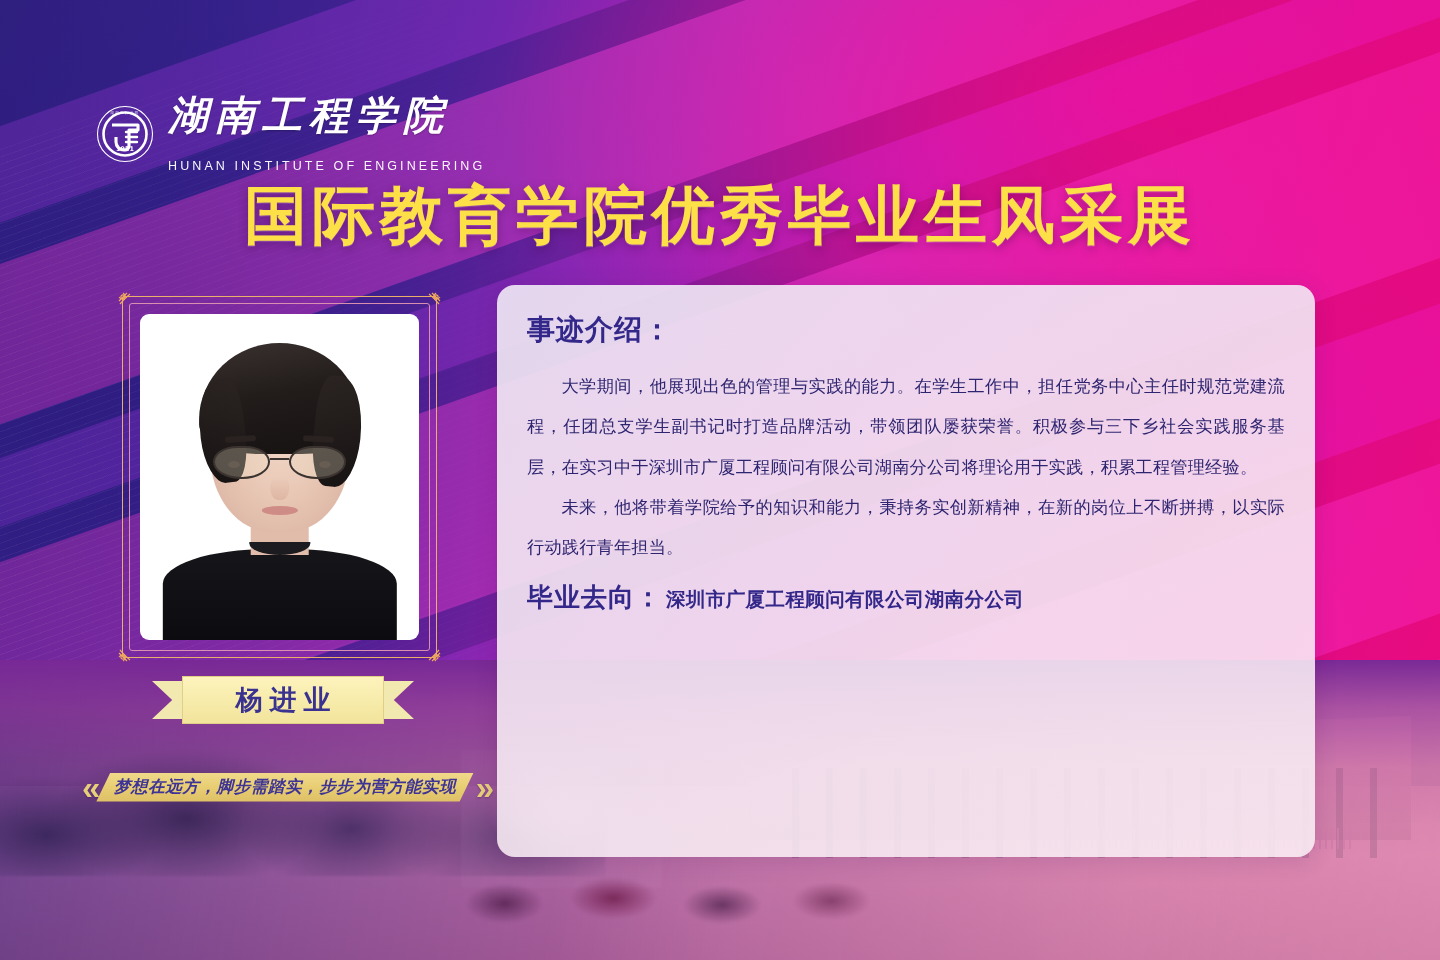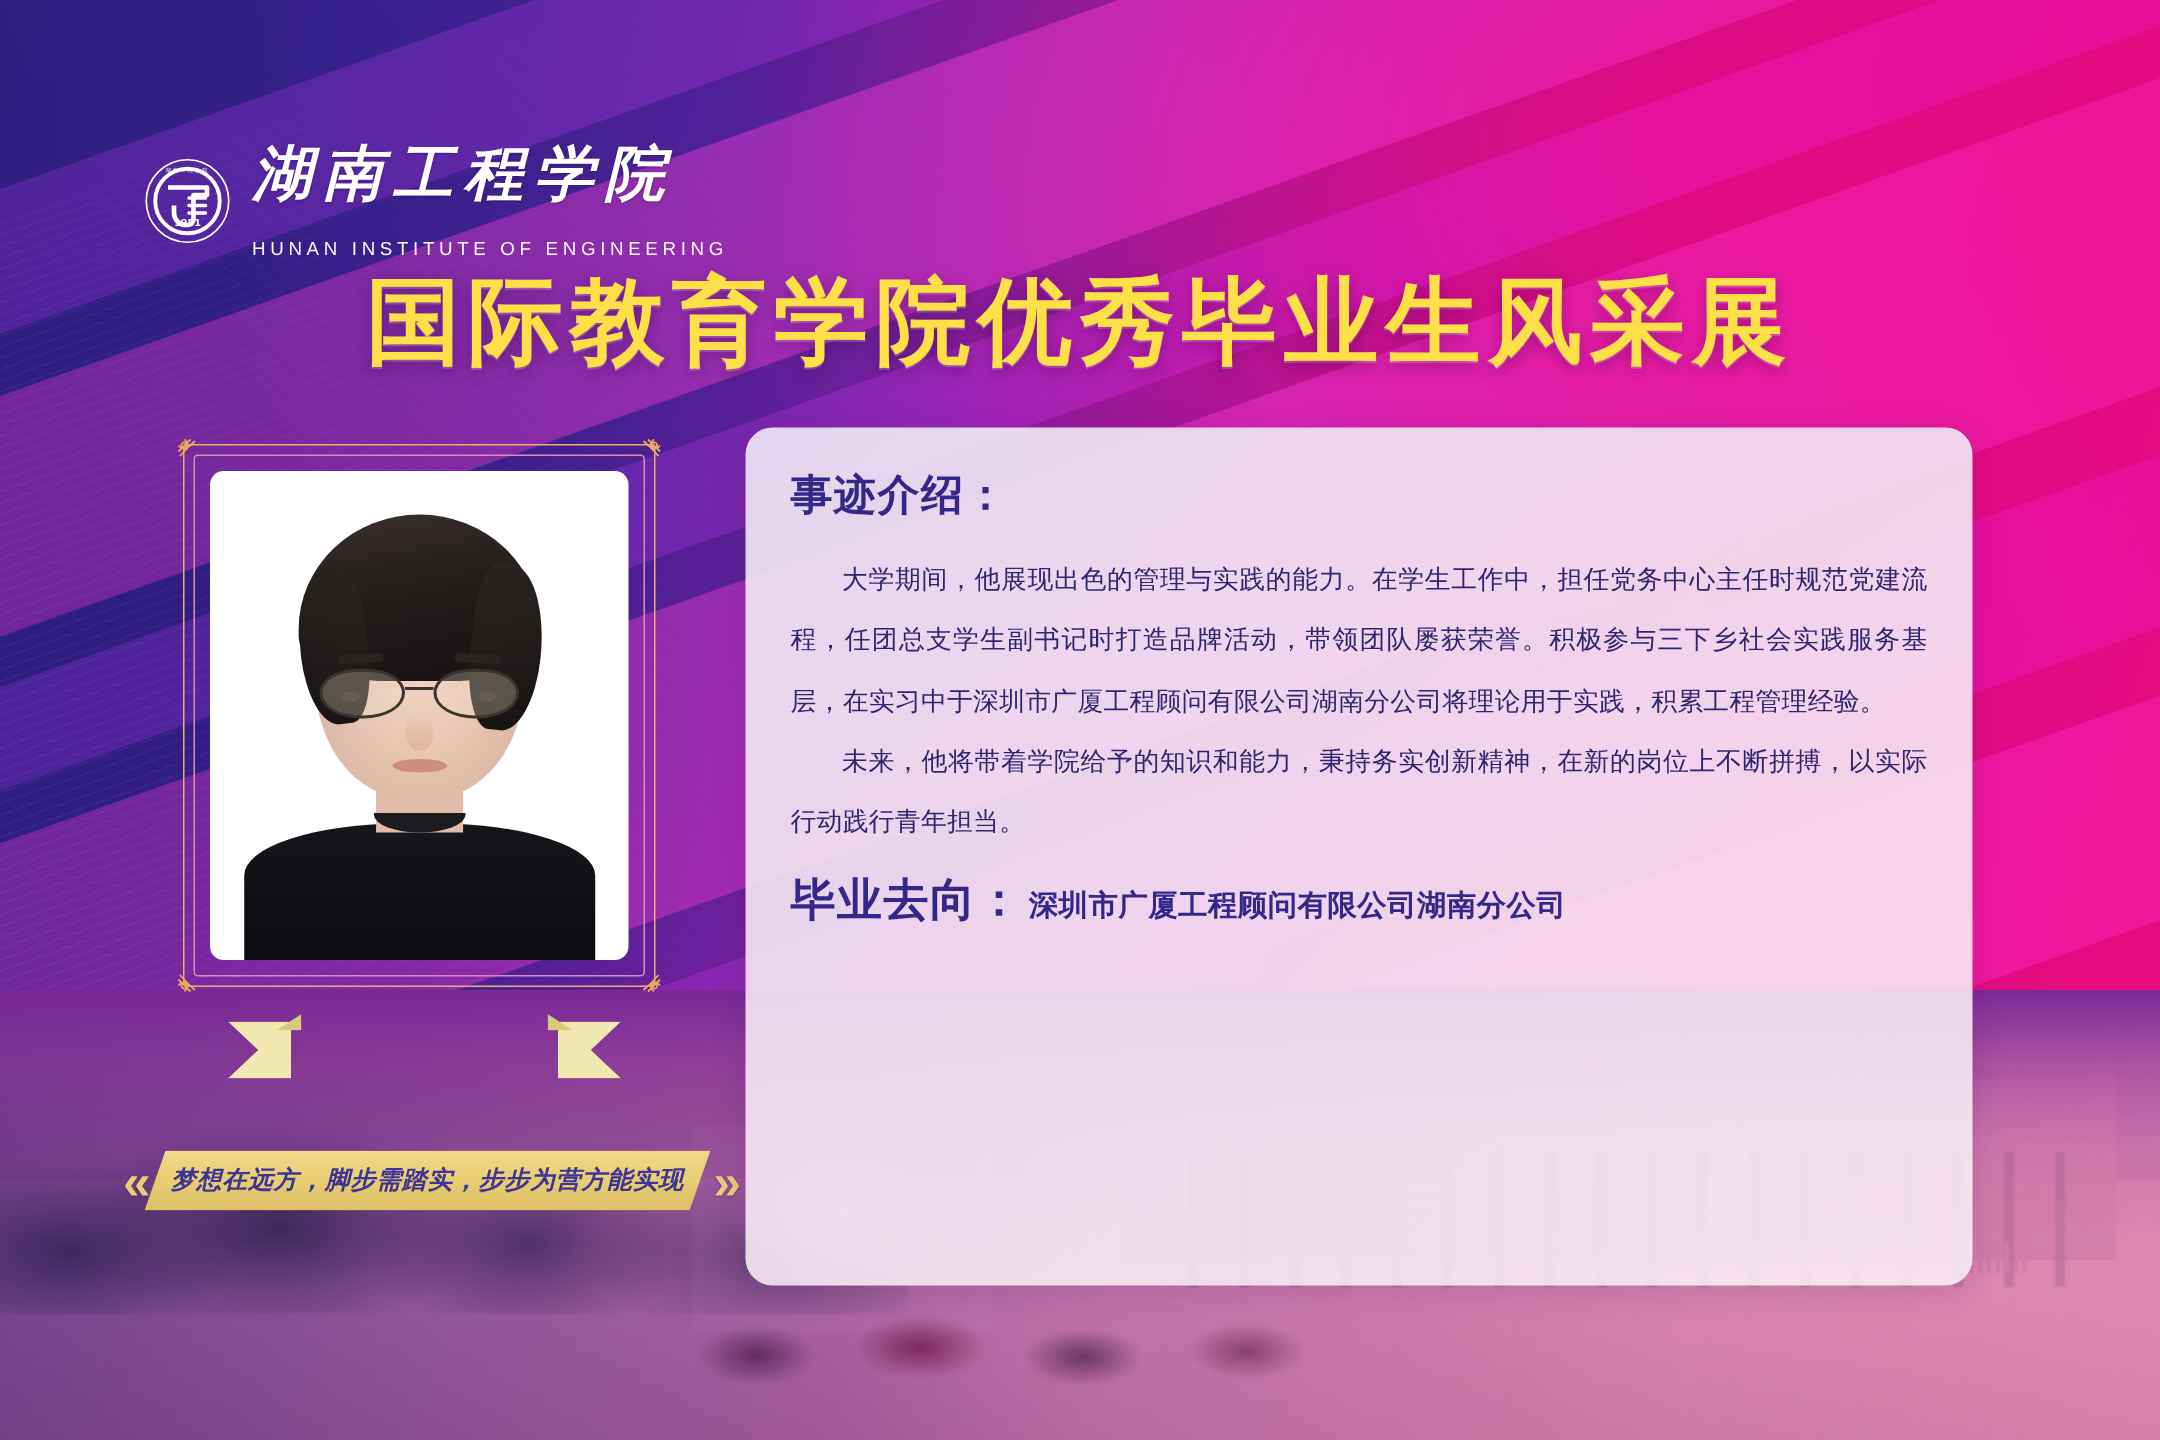--- a/index.html
+++ b/index.html
@@ -240,21 +240,21 @@
     font-size:27px; font-weight:700; color:#3a3290; letter-spacing:7px;
     padding-left:7px; white-space:nowrap;
   }
 
   
   .motto { position:absolute; left:82px; top:765px; width:406px; height:44px; display:flex; align-items:center; }
   .chev { flex:0 0 auto; color:#e6cf7a; font-size:33px; line-height:1; font-weight:700;
           letter-spacing:-6px; text-shadow:0 1px 2px rgba(60,0,70,.35); }
   .chev.l { margin-right:2px; } .chev.r { margin-left:2px; }
   .motto-body {
-    flex:1 1 auto; height:40px; position:relative;
+    flex:1 1 auto; height:29px; position:relative;
     background:linear-gradient(180deg,#f0d98a 0%,#e8cd72 50%,#dec067 100%);
     clip-path:polygon(14px 0, 100% 0, calc(100% - 14px) 100%, 0 100%);
     display:flex; align-items:center; justify-content:center;
   }
   .motto-body span {
     font-family:"Liberation Serif","DejaVu Serif",serif;
     font-size:16.5px; font-weight:700; font-style:italic;
     color:#3e3496; letter-spacing:.6px; white-space:nowrap;
   }
 
@@ -269,21 +269,21 @@
   .panel-h {
     font-size:28px; font-weight:700; color:#33288a;
     letter-spacing:1px; margin-bottom:17px;
   }
   .para {
     font-size:17.2px; color:#2e2570; line-height:2.34;
     text-align:justify; text-indent:2em; letter-spacing:.2px;
     font-family:"Liberation Sans","DejaVu Sans",sans-serif;
   }
   .dest { display:flex; align-items:baseline; gap:4px; margin-top:13px; }
-  .dest-l { font-size:30px; font-weight:700; color:#33288a; letter-spacing:1px; white-space:nowrap; }
+  .dest-l { font-size:26px; font-weight:700; color:#33288a; letter-spacing:1px; white-space:nowrap; }
   .dest-v { font-size:19.5px; font-weight:700; color:#33288a; letter-spacing:.4px; }
 </style>
 </head>
 <body>
 
 <div class="poster">
 
   <div class="bg-base"></div>
   <div class="bg-glow"></div>
 
@@ -383,20 +383,23 @@
         <div class="p-mouth"></div>
       </div>
     </div>
   </div>
 
   <div class="name-ribbon">
     <div class="nr-tail l"></div>
     <div class="nr-tail r"></div>
     <div class="nr-fold l"></div>
     <div class="nr-fold r"></div>
+    <div class="nr-main">
+      <span>杨进业</span>
+    </div>
   </div>
 
   <div class="motto">
     <span class="chev l">«</span>
     <div class="motto-body">
       <span>梦想在远方，脚步需踏实，步步为营方能实现</span>
     </div>
     <span class="chev r">»</span>
   </div>
 

